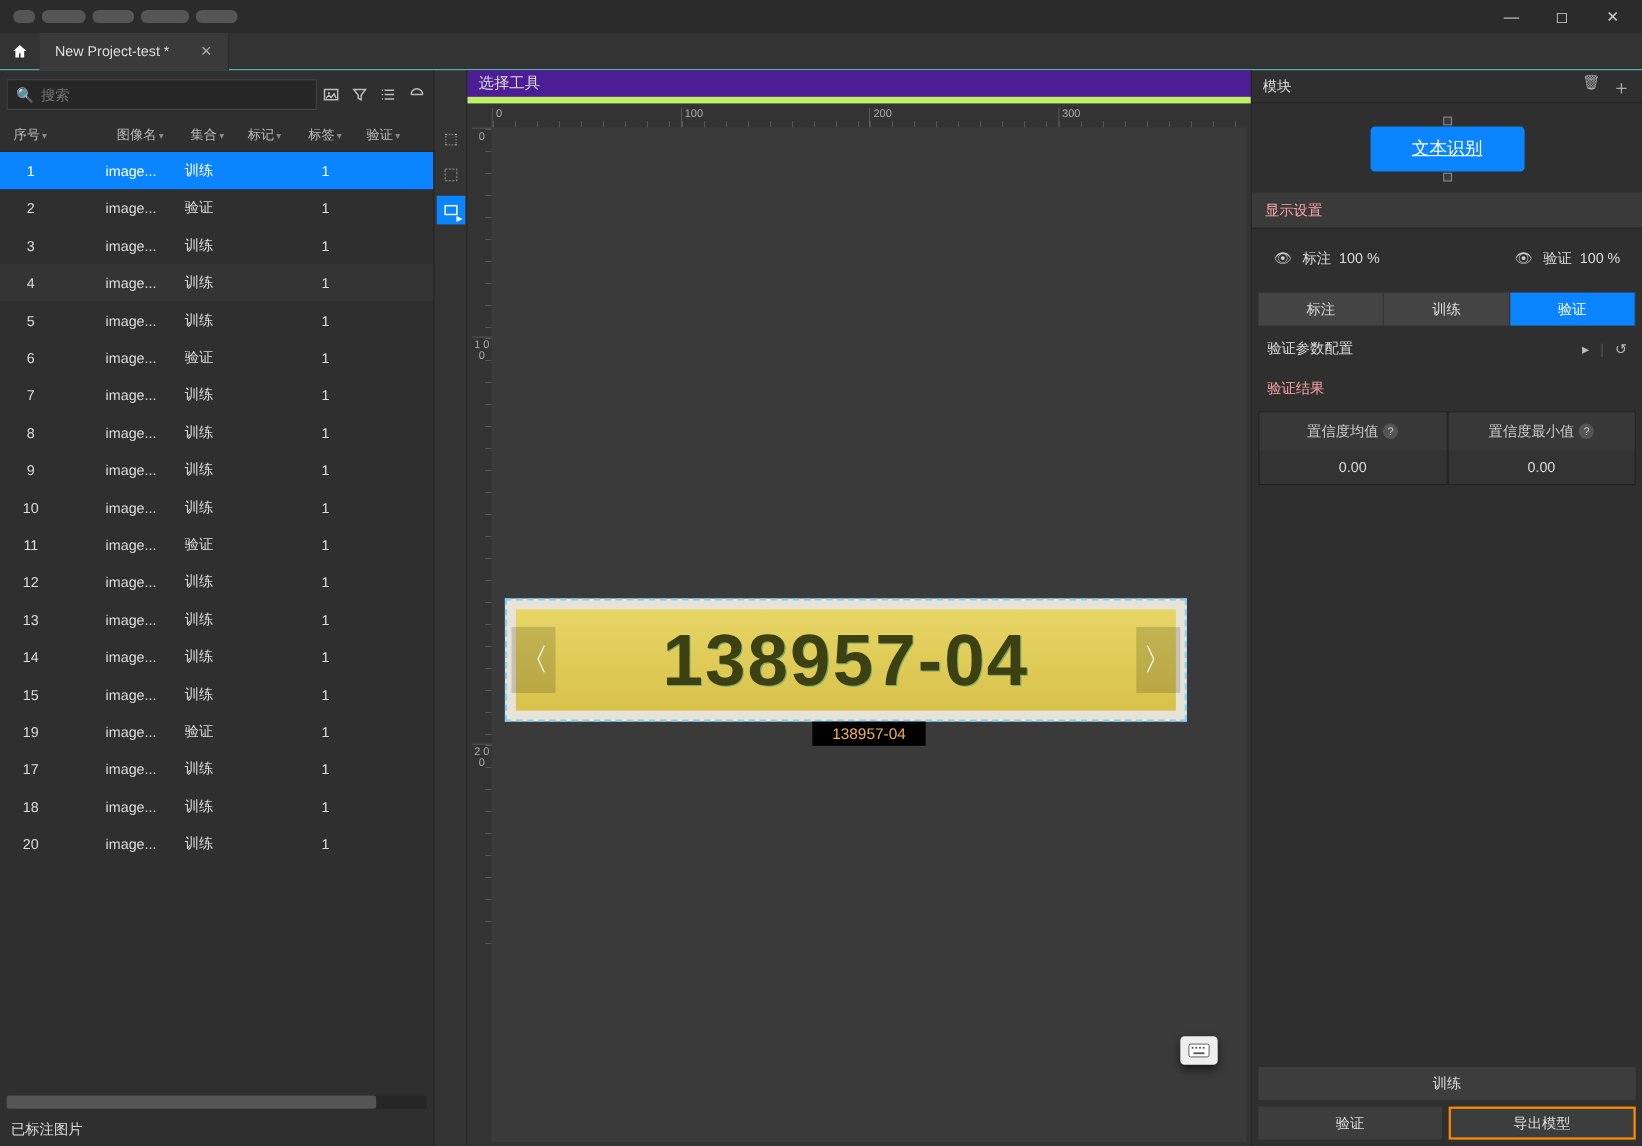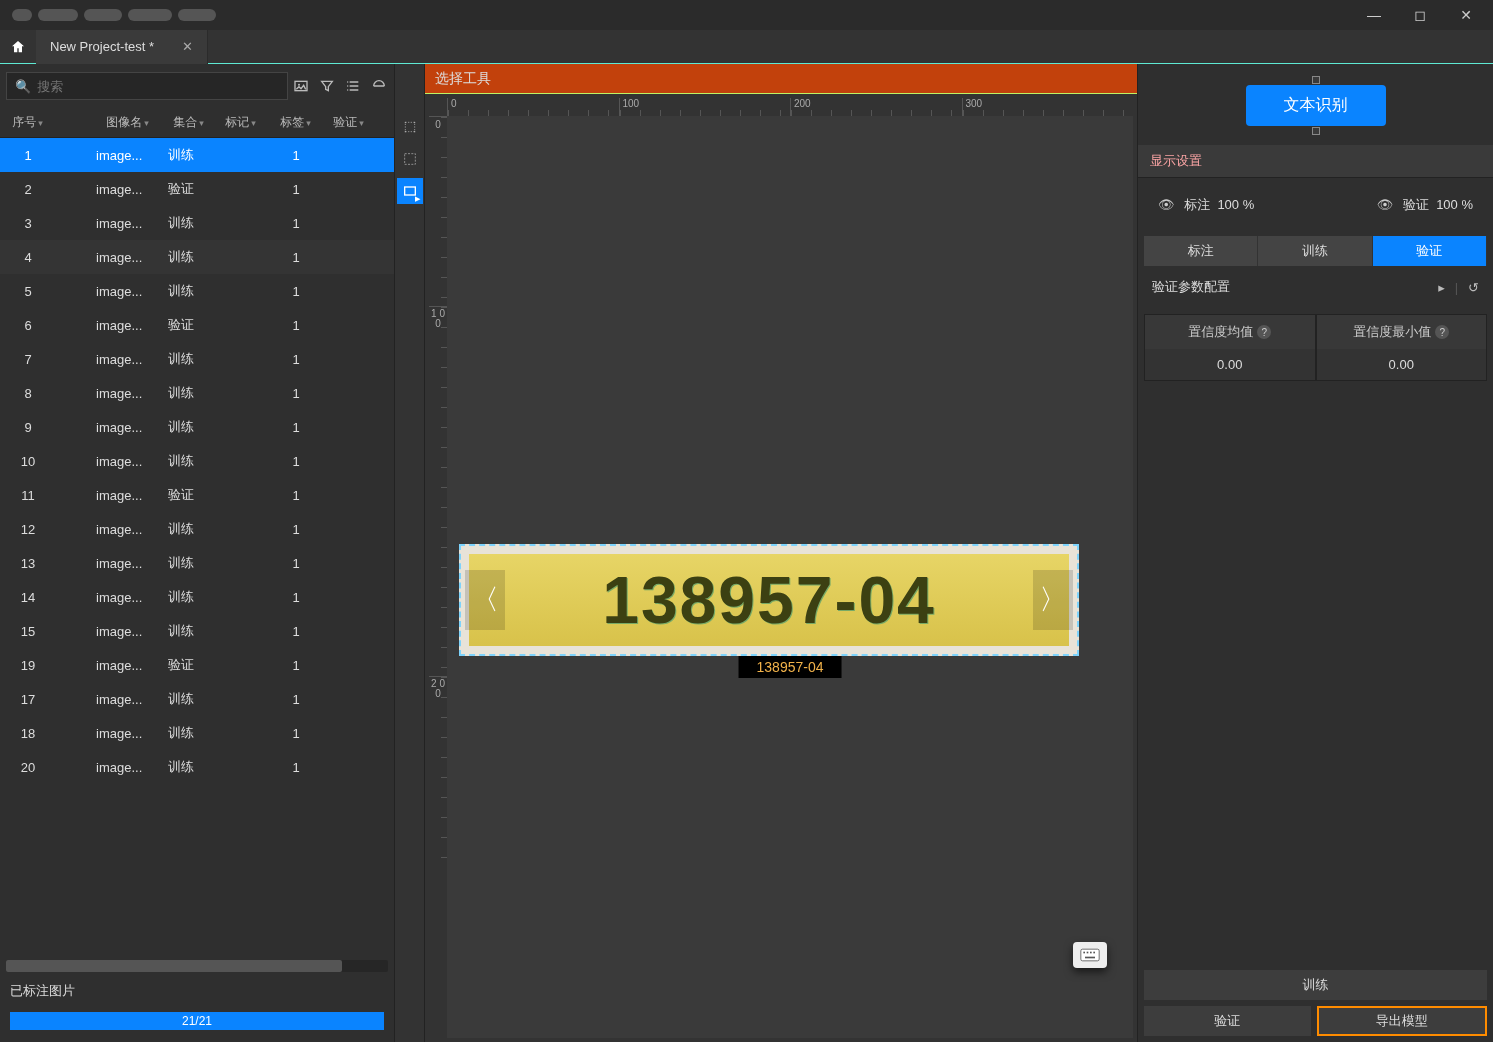--- a/index.html
+++ b/index.html
@@ -55,21 +55,21 @@
 .progress .fill { position: absolute; left: 0; top: 0; height: 100%; width: 100%; background: #0a84ff; display: flex; align-items: center; justify-content: center; color: #fff; font-size: 12px; }
 
 
 .toolstrip { background: #333; border-right: 1px solid #222; display: flex; flex-direction: column; align-items: center; padding-top: 50px; gap: 6px; }
 .tool-btn { width: 26px; height: 26px; display: flex; align-items: center; justify-content: center; color: #bbb; border: 1px solid transparent; }
 .tool-btn.active { background: #0a84ff; color: #fff; position: relative; }
 .tool-btn.active::after { content: "▶"; position: absolute; right: 1px; bottom: 0; font-size: 7px; color: #fff; }
 
 
 .center { background: #333; display: flex; flex-direction: column; position: relative; }
-.center-head { height: 30px; display: flex; align-items: center; padding: 0 10px; color: #ddd; font-size: 14px; background: #c2410c; border-bottom: 1px solid #bef264; }
+.center-head { height: 30px; display: flex; align-items: center; padding: 0 10px; color: #ddd; font-size: 14px; background: #4c1d95; border-bottom: 6px solid #bef264; }
 .canvas-wrap { position: relative; flex: 1; background: #3a3a3a; margin: 4px; }
 .ruler-h { position: absolute; top: 0; left: 18px; right: 0; height: 18px; background: #333; display: flex; color: #aaa; font-size: 10px; }
 .ruler-h .seg { flex: 1; border-left: 1px solid #555; padding-left: 3px; position: relative; }
 .ruler-h .seg::after { content: ""; position: absolute; left: 0; right: 0; bottom: 0; height: 6px;
   background: repeating-linear-gradient(90deg, #555 0 1px, transparent 1px 20px); }
 .ruler-v { position: absolute; left: 0; top: 18px; bottom: 0; width: 18px; background: #333; color: #aaa; font-size: 10px; }
 .rv-seg { height: 190px; border-top: 1px solid #555; writing-mode: horizontal-tb; padding-top: 2px; text-align: center; position: relative; }
 .rv-seg::after { content: ""; position: absolute; top: 0; bottom: 0; right: 0; width: 6px;
   background: repeating-linear-gradient(180deg, #555 0 1px, transparent 1px 20px); }
 .ruler-corner { position: absolute; top:0; left:0; width:18px; height:18px; background:#333; }
@@ -83,21 +83,21 @@
 .label-chip { position: absolute; left: 50%; transform: translateX(-50%); top: 540px; background: #000; color: #f1b24a; padding: 3px 18px; font-size: 14px; }
 
 .kbd-btn { position: absolute; right: 26px; bottom: 70px; width: 34px; height: 26px; background: #eee; border-radius: 4px; box-shadow: 0 4px 8px rgba(0,0,0,0.6); display:flex; align-items:center; justify-content:center; color:#555; }
 
 
 .right { background: #2f2f2f; display: flex; flex-direction: column; border-left: 1px solid #222; }
 .right-head { height: 30px; display: flex; align-items: center; padding: 0 10px; color: #ddd; border-bottom: 1px solid #222; }
 .right-head .hd-icons { margin-left: auto; display: flex; gap: 10px; color: #aaa; }
 .module-chip-wrap { display:flex; flex-direction:column; align-items:center; padding:12px 0 10px; }
 .link-node { width:8px; height:8px; border:1px solid #888; background:#3a3a3a; }
-.module-chip { background: #0a84ff; color: #fff; padding: 10px 38px; border-radius: 4px; font-size: 16px; margin:1px 0;}
+.module-chip { background: #0a84ff; color: #fff; padding: 10px 38px; border-radius: 4px; font-size: 16px; margin:1px 0;text-decoration:underline;}
 .section-hd { background: #3a3a3a; padding: 7px 12px; color: #fca5a5; border-bottom: 1px solid #222; }
 .vis-row { display: flex; justify-content: space-between; padding: 18px 20px; color: #ddd; }
 .eye { margin-right: 6px; color:#ccc;}
 .seg3 { display: flex; height: 30px; margin: 4px 6px 0; }
 .seg3 > div { flex: 1; display: flex; align-items: center; justify-content: center; background: #444; color: #ddd; border-right: 1px solid #333; }
 .seg3 > div.active { background: #0a84ff; color: #fff; }
 .cfg-row { display: flex; align-items: center; justify-content: space-between; padding: 12px 14px; color: #ddd; }
 .cfg-icons { display:flex; gap:10px; color:#bbb; }
 .metrics { display: flex; margin: 6px 6px 0; gap: 0; }
 .metric { flex: 1; border: 1px solid #222; background: #333; }
@@ -356,25 +356,20 @@
           <div class="cell c3"></div>
           <div class="cell c4">1</div>
           <div class="cell c5"></div>
         </div>
       </div>
 
     <div class="hscroll">
         <div class="thumb"></div>
       </div>
     <div class="status">已标注图片</div>
-    <div class="progress">
-      <div class="fill">
-          <span>21/21</span>
-        </div>
-    </div>
   </div>
 
   <div class="toolstrip">
     <div class="tool-btn">
       <svg width="16" height="16" viewBox="0 0 24 24">
           <rect x="5" y="5" width="14" height="14" fill="none" stroke="#bbb" stroke-width="1" stroke-dasharray="2 2"></rect>
           <circle cx="5" cy="5" r="1" fill="#bbb"></circle>
           <circle cx="19" cy="5" r="1" fill="#bbb"></circle>
           <circle cx="5" cy="19" r="1" fill="#bbb"></circle>
           <circle cx="19" cy="19" r="1" fill="#bbb"></circle>
@@ -428,20 +423,27 @@
               <rect x="12" y="4" width="2" height="2" fill="#555"></rect>
               <rect x="16" y="4" width="2" height="2" fill="#555"></rect>
               <rect x="6" y="10" width="12" height="2" fill="#555"></rect>
             </svg>
         </div>
       </div>
     </div>
   </div>
 
   <div class="right">
+    <div class="right-head">
+      <span>模块</span>
+      <div class="hd-icons">
+        <span>🗑</span>
+        <span style="font-size:18px;">＋</span>
+      </div>
+    </div>
     <div class="module-chip-wrap">
       <div class="link-node"></div>
       <div class="module-chip"><span>文本识别</span></div>
       <div class="link-node"></div>
     </div>
     <div class="section-hd">显示设置</div>
     <div class="vis-row">
       <div>
         <span class="eye">👁</span>
         <span>标注</span>&nbsp;&nbsp;<span>100 %</span>
@@ -463,20 +465,21 @@
         </div>
     </div>
     <div class="cfg-row">
       <span>验证参数配置</span>
       <div class="cfg-icons">
         <span>▸</span>
         <span style="color:#555">|</span>
         <span>↺</span>
       </div>
     </div>
+    <div class="section-hd" style="background:transparent;border:none;padding:6px 14px;">验证结果</div>
     <div class="metrics">
       <div class="metric">
         <div class="metric-hd">
             <span>置信度均值</span>
             <span class="qmark">?</span>
           </div>
         <div class="metric-val">0.00</div>
       </div>
       <div class="metric">
         <div class="metric-hd">

